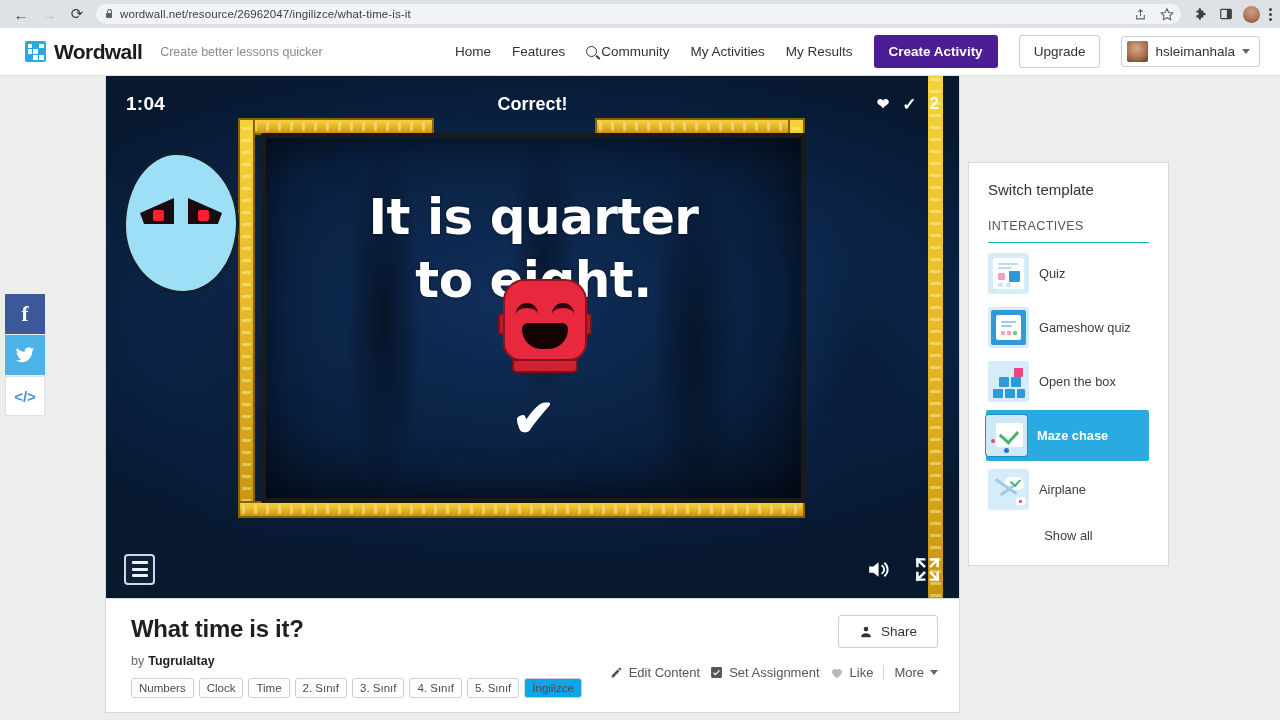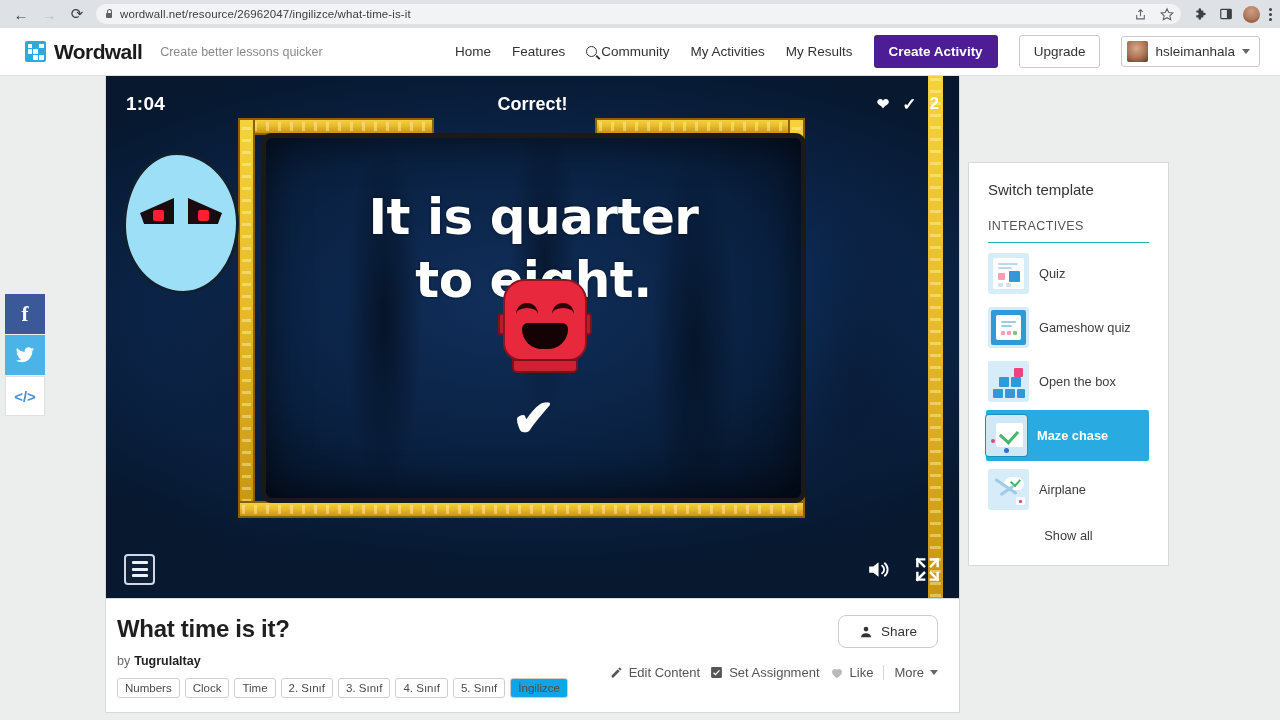--- a/index.html
+++ b/index.html
@@ -290,21 +290,21 @@
   }
 
   
   .quiz-panel {
     position: absolute;
     left: 155px; top: 57px;
     width: 545px; height: 370px;
     background: #0a2143;
     background-image: radial-gradient(ellipse 80% 70% at 45% 45%, #112f5c 0%, #09203f 65%, #050f20 100%);
     border: 5px solid #1a1a1a;
-    border-radius: 11px;
+    border-radius: 2px;
     box-shadow: inset 0 0 40px rgba(0,0,0,.55);
     z-index: 3;
     overflow: hidden;
   }
   .quiz-panel .swirl2 {
     position: absolute; inset: 0;
     background:
       radial-gradient(ellipse 10% 70% at 22% 50%, rgba(3,12,26,.75) 0%, rgba(3,12,26,0) 72%),
       radial-gradient(ellipse 9% 60% at 52% 35%, rgba(3,12,26,.6) 0%, rgba(3,12,26,0) 72%),
       radial-gradient(ellipse 11% 75% at 80% 58%, rgba(3,12,26,.65) 0%, rgba(3,12,26,0) 72%);
@@ -425,21 +425,21 @@
     gap: 3.5px;
     cursor: pointer;
     background: rgba(255,255,255,.04);
   }
   .menu-btn span { width: 16px; height: 3px; background: #eaf1f8; border-radius: 1px; display: block; }
   .ctrl-right { margin-left: auto; display: flex; align-items: center; gap: 22px; }
   .icon-btn { cursor: pointer; color: #fff; display: flex; align-items: center; }
 
   
   .info {
-    padding: 16px 21px 14px 11px;
+    padding: 16px 21px 14px 25px;
     position: relative;
   }
   .title {
     font-size: 24px;
     font-weight: bold;
     color: #1f1f1f;
     letter-spacing: -0.3px;
   }
   .byline { font-size: 12.5px; color: #6a6a6a; margin-top: 11px; }
   .byline b { color: #1f1f1f; font-weight: bold; margin-left: 4px; }
@@ -456,21 +456,21 @@
   }
   .tag.active { background: #0ea5e9; }
   .btn-share {
     position: absolute;
     right: 21px; top: 16px;
     display: flex; align-items: center; gap: 8px;
     font-size: 13.5px;
     color: #333;
     background: #fff;
     border: 1px solid #cccccc;
-    border-radius: 8px;
+    border-radius: 3px;
     padding: 8px 20px;
     cursor: pointer;
   }
   .actions {
     position: absolute;
     right: 21px; bottom: 32px;
     display: flex; align-items: flex-end; gap: 10px;
     font-size: 13px;
     color: #555;
   }

